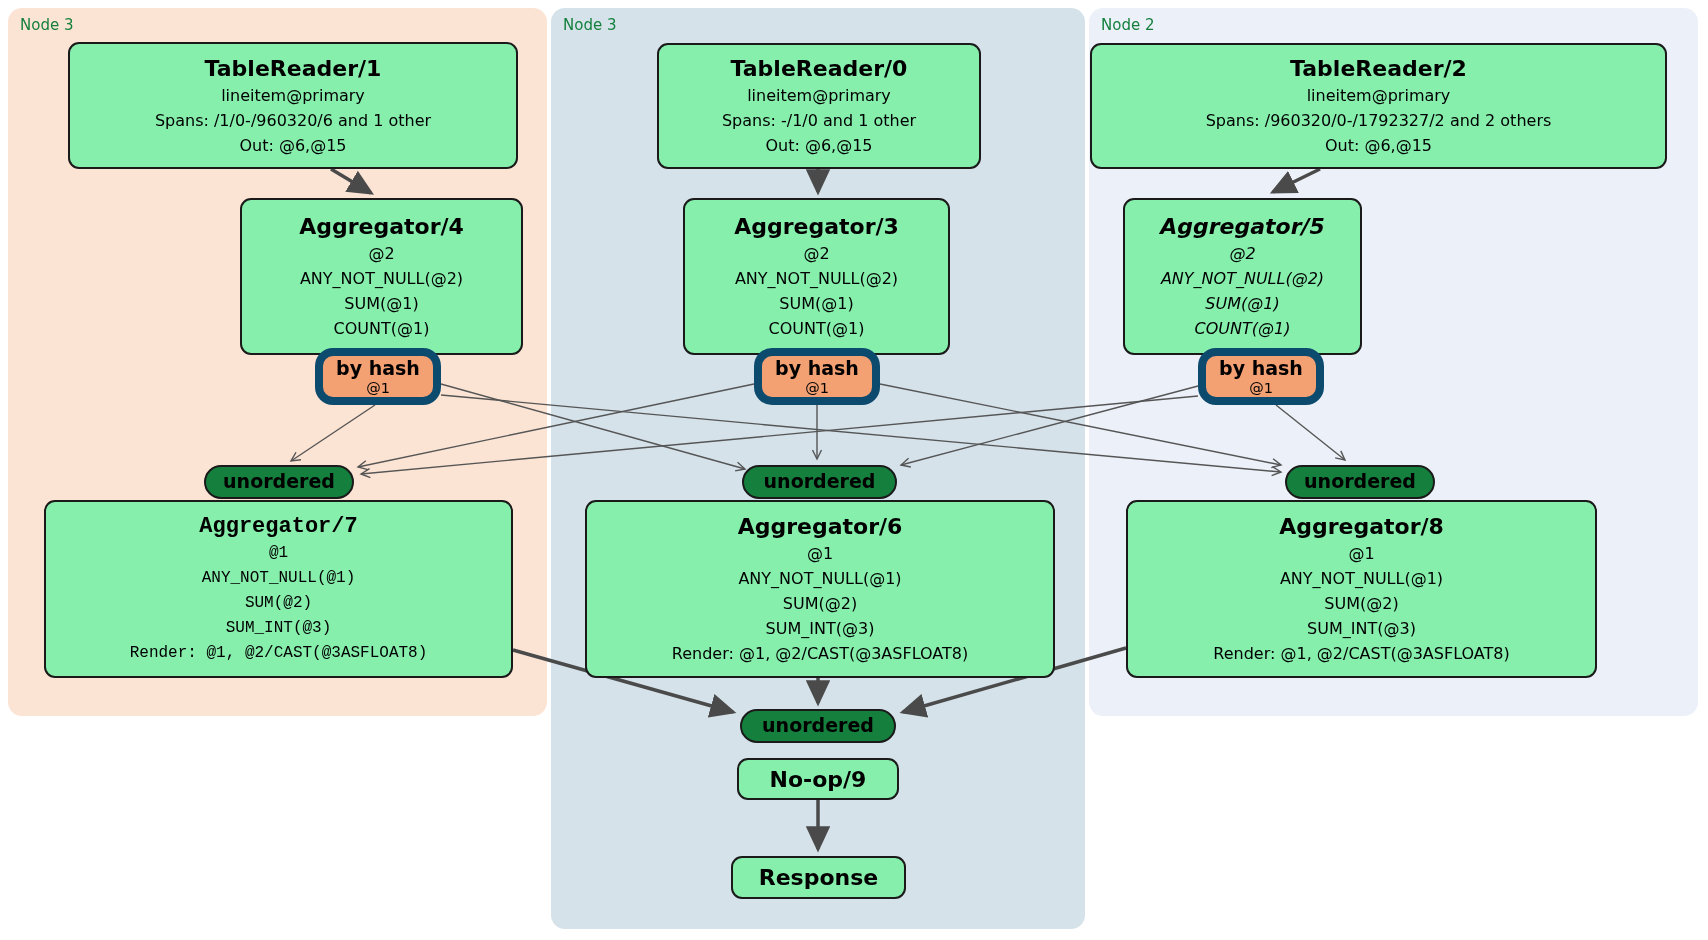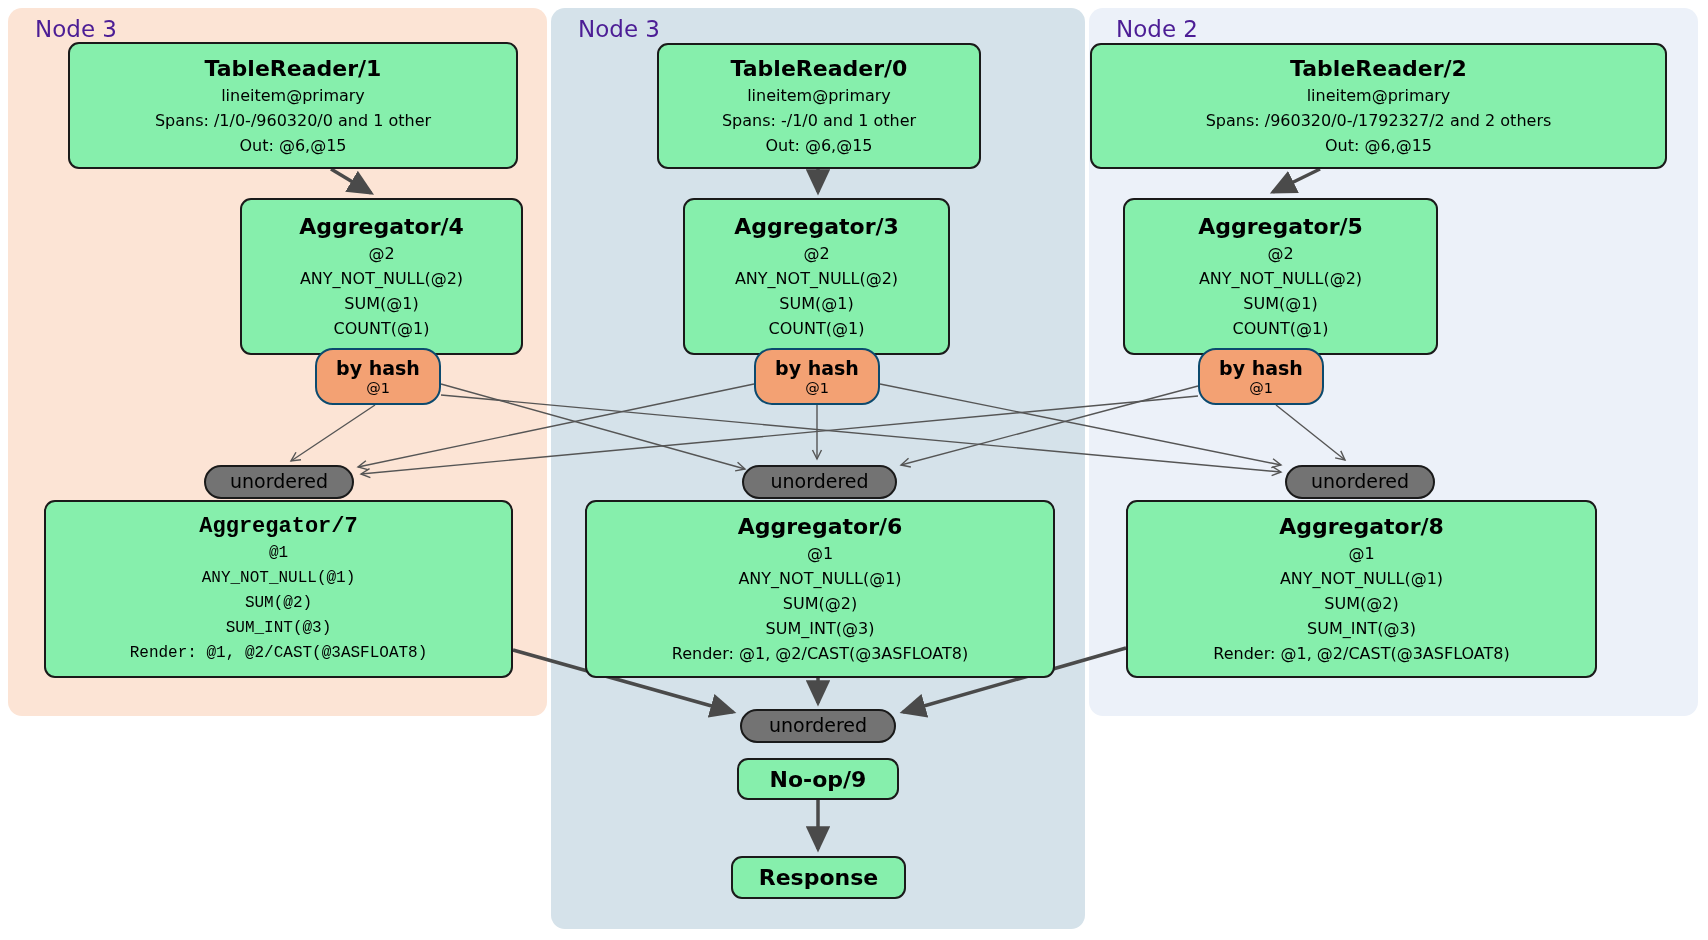--- a/index.html
+++ b/index.html
@@ -4,49 +4,49 @@
 <style>
   html,body{margin:0;padding:0;background:#ffffff;}
   .canvas{
     position:relative;width:1708px;height:940px;overflow:hidden;
     font-family:"DejaVu Sans","Liberation Sans",sans-serif;color:#000;
   }
   .region{position:absolute;border-radius:14px;z-index:1;}
   .region-node3{left:8px;top:8px;width:539px;height:708px;background:#fce4d5;}
   .region-node1{left:551px;top:8px;width:534px;height:921px;background:#d5e2ea;}
   .region-node2{left:1089px;top:8px;width:609px;height:708px;background:#ecf1f9;}
-  .region-label{position:absolute;top:8px;left:12px;font-size:23px;color:#4c1d95;margin-left:15px;}
+  .region-label{position:absolute;top:8px;left:12px;font-size:15px;color:#15803d;}
   svg.edges{position:absolute;left:0;top:0;z-index:2;}
   .op{
     position:absolute;box-sizing:border-box;z-index:3;
     background:#86efac;border:2px solid #1a1a1a;border-radius:11px;
     text-align:center;padding:3px 6px;
     display:flex;flex-direction:column;justify-content:center;
   }
   .op .t{font-weight:700;font-size:22px;line-height:29px;white-space:nowrap;}
   .op .l{font-size:16px;line-height:25px;white-space:nowrap;}
   .hash{
     position:absolute;box-sizing:border-box;z-index:4;
-    background:#f3a173;border:2px solid #0c4a6e;border-radius:18px;
+    background:#f3a173;border:8px solid #0c4a6e;border-radius:18px;
     text-align:center;display:flex;flex-direction:column;justify-content:center;
   }
   .hash .t{font-weight:700;font-size:19px;line-height:23px;}
   .hash .s{font-size:14.5px;line-height:17px;}
   .sync{
     position:absolute;box-sizing:border-box;z-index:4;
-    background:#737373;border:2px solid #1a1a1a;border-radius:17px;
-    text-align:center;font-weight:400;font-size:19px;line-height:29px;white-space:nowrap;
+    background:#15803d;border:2px solid #1a1a1a;border-radius:17px;
+    text-align:center;font-weight:700;font-size:19px;line-height:29px;white-space:nowrap;
   }
   
   #tr1{left:68px;top:42px;width:450px;height:127px;}
   #tr0{left:657px;top:43px;width:324px;height:126px;}
   #tr2{left:1090px;top:43px;width:577px;height:126px;}
   #agg4{left:240px;top:198px;width:283px;height:157px;}
   #agg3{left:683px;top:198px;width:267px;height:157px;}
-  #agg5{left:1123px;top:198px;width:315px;height:157px;}
+  #agg5{left:1123px;top:198px;width:239px;height:157px;font-style:italic;}
   #byhash3{left:315px;top:348px;width:126px;height:57px;}
   #byhash1{left:754px;top:348px;width:126px;height:57px;}
   #byhash2{left:1198px;top:348px;width:126px;height:57px;}
   #sync3{left:204px;top:465px;width:150px;height:34px;}
   #sync1{left:742px;top:465px;width:155px;height:34px;}
   #sync2{left:1285px;top:465px;width:150px;height:34px;}
   #agg7{left:44px;top:500px;width:469px;height:178px;font-family:Liberation Mono, monospace;}
   #agg6{left:585px;top:500px;width:470px;height:178px;}
   #agg8{left:1126px;top:500px;width:471px;height:178px;}
   #syncFinal{left:740px;top:709px;width:156px;height:34px;z-index:5;}
@@ -93,21 +93,21 @@
       <line x1="817" y1="405" x2="817" y2="459" class="edge-route" marker-end="url(#mroute)"></line>
       <line x1="880" y1="384" x2="1281" y2="465" class="edge-route" marker-end="url(#mroute)"></line>
       <line x1="1198" y1="396" x2="361" y2="474" class="edge-route" marker-end="url(#mroute)"></line>
       <line x1="1198" y1="386" x2="901" y2="465" class="edge-route" marker-end="url(#mroute)"></line>
       <line x1="1276" y1="405" x2="1345" y2="460" class="edge-route" marker-end="url(#mroute)"></line>
     </svg>
 
   <div class="op" id="tr1">
     <div class="t">TableReader/1</div>
     <div class="l">lineitem@primary</div>
-    <div class="l">Spans: /1/0-/960320/0 and 1 other</div>
+    <div class="l">Spans: /1/0-/960320/6 and 1 other</div>
     <div class="l">Out: @6,@15</div>
   </div>
   <div class="op" id="agg4">
     <div class="t">Aggregator/4</div>
     <div class="l">@2</div>
     <div class="l">ANY_NOT_NULL(@2)</div>
     <div class="l">SUM(@1)</div>
     <div class="l">COUNT(@1)</div>
   </div>
   <div class="hash" id="byhash3">

